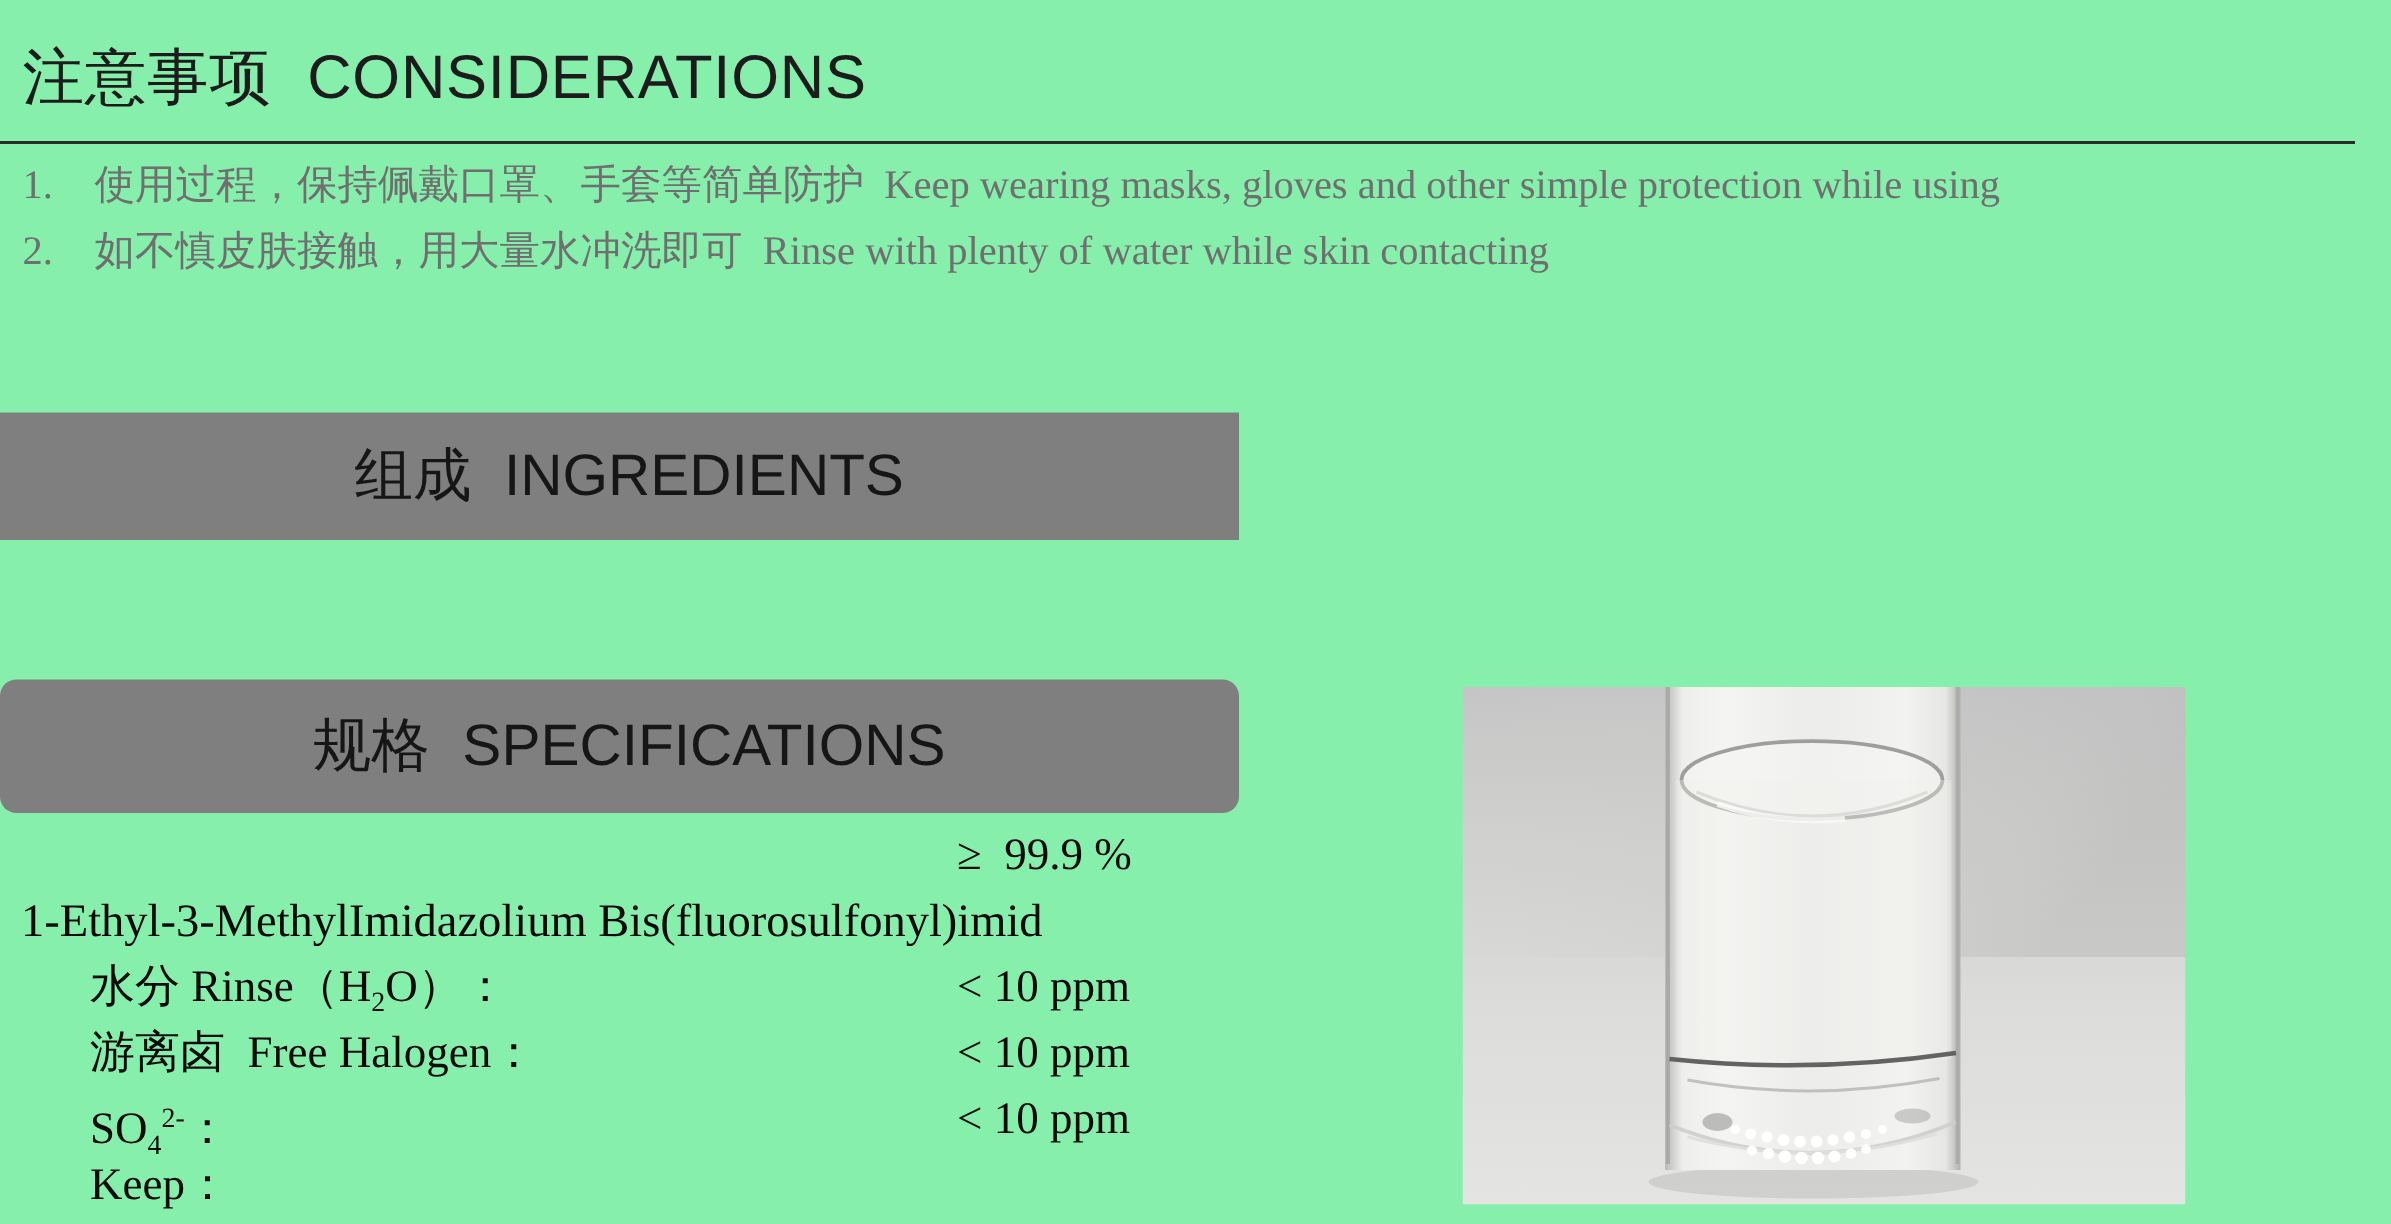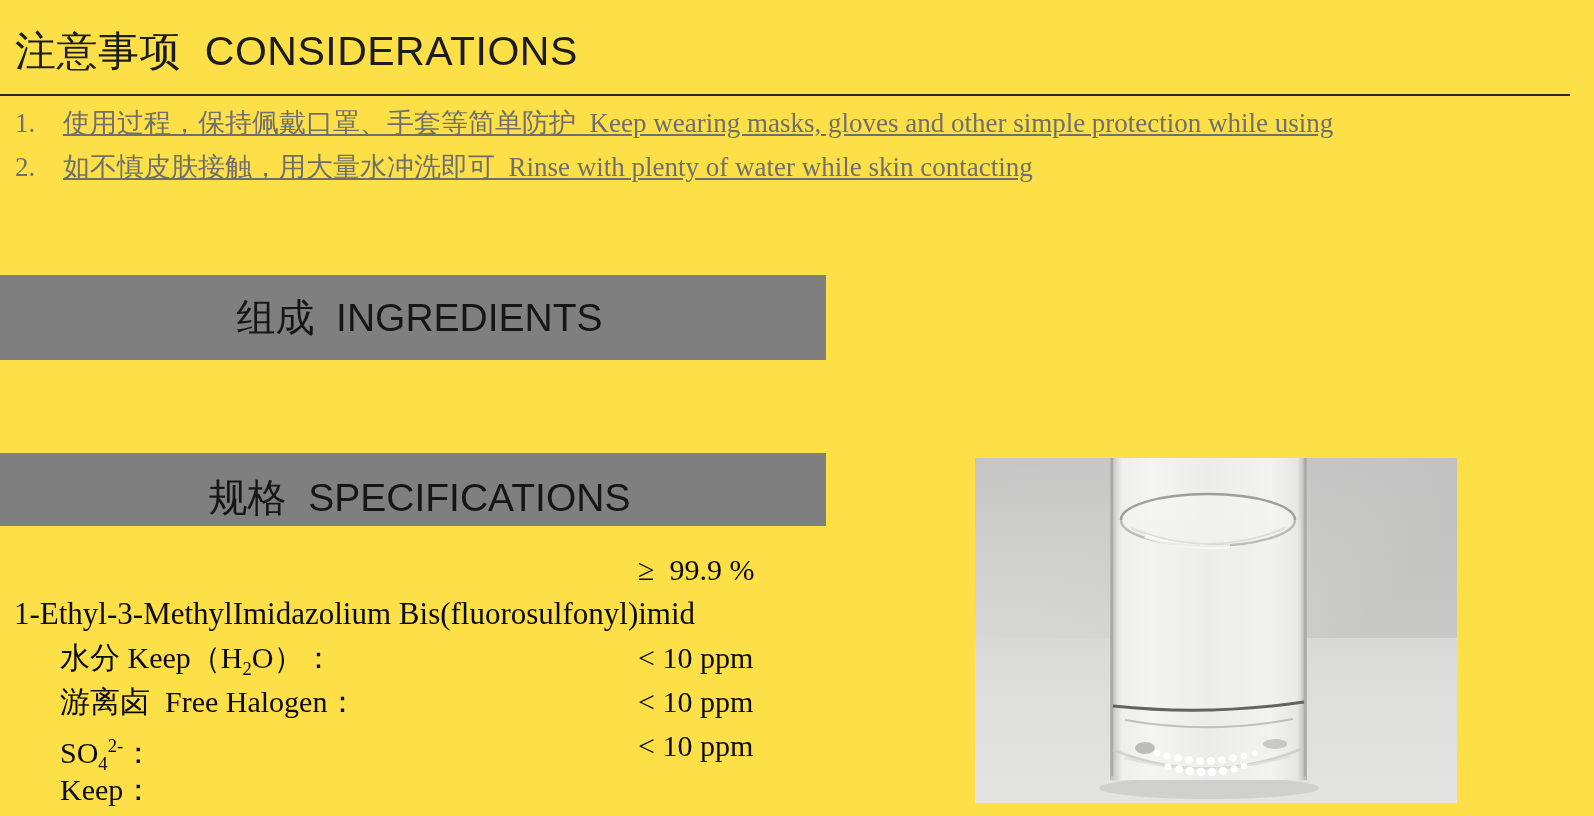--- a/index.html
+++ b/index.html
@@ -1,20 +1,20 @@
 <!DOCTYPE html>
 <html><head>
 <meta charset="utf-8">
 <style>
   * { margin:0; padding:0; box-sizing:border-box; }
   html,body { background:#ffffff; }
   #page {
     position:relative;
     width:1594px; height:816px;
-    background:#fde047;
+    background:#86efac;
     overflow:hidden;
     font-family:"Liberation Serif", serif;
   }
   
   .page-title {
     position:absolute; left:15px; top:24px;
     font-family:"Liberation Sans", sans-serif;
     font-weight:400;
     font-size:41px;
     color:#1c1c1c;
@@ -25,35 +25,35 @@
     position:absolute; left:0; top:94px;
     width:1570px; height:2px;
     background:#2a2a2a;
   }
   
   .cons-list {
     position:absolute; left:15px; top:101px;
     font-size:27px; line-height:44px;
     color:#6f6f6f;
   }
-  .cons-item { white-space:pre;text-decoration:underline; }
+  .cons-item { white-space:pre; }
   .cons-num { display:inline-block; width:48px; }
   
   .section-bar {
     position:absolute; left:0;
     width:826px;
     background:#7f7f7f;
     font-family:"Liberation Sans", sans-serif;
     color:#161616;
     font-size:39px;
     white-space:pre;
     text-align:center;
   }
   .bar-ingredients { top:275px; height:85px; line-height:85px; padding-left:13px; }
-  .bar-specs       { top:453px; height:73px; line-height:89px; padding-left:13px; }
+  .bar-specs       { top:453px; height:89px; line-height:89px; padding-left:13px;border-radius:11px; }
   
   .ingredient-block {
     position:absolute; left:14px; top:361px;
     font-size:31px; line-height:46px;
     color:#0a0a0a;
     white-space:pre;
     text-align:right;
   }
   
   .spec-table {
@@ -95,21 +95,21 @@
     <div>1-Ethyl-3-MethylImidazolium Bis(fluorosulfonyl)imid</div>
   </div>
 
   <div class="section-bar bar-specs">规格  SPECIFICATIONS</div>
 
   <div class="spec-table">
     <div class="spec-row">
       <span class="spec-value">≥  99.9 %</span>
     </div>
     <div class="spec-row">
-      <span class="spec-label"><span>水分 Keep（H</span><sub>2</sub><span>O）：</span></span>
+      <span class="spec-label"><span>水分 Rinse（H</span><sub>2</sub><span>O）：</span></span>
     </div>
     <div class="spec-row">
       <span class="spec-label"><span>游离卤  Free Halogen：</span></span>
       <span class="spec-value">&lt; 10 ppm</span>
     </div>
     <div class="spec-row">
       <span class="spec-label"><span>SO</span><sub>4</sub><sup>2-</sup><span>：</span></span>
       <span class="spec-value">&lt; 10 ppm</span>
     </div>
     <div class="spec-row">

